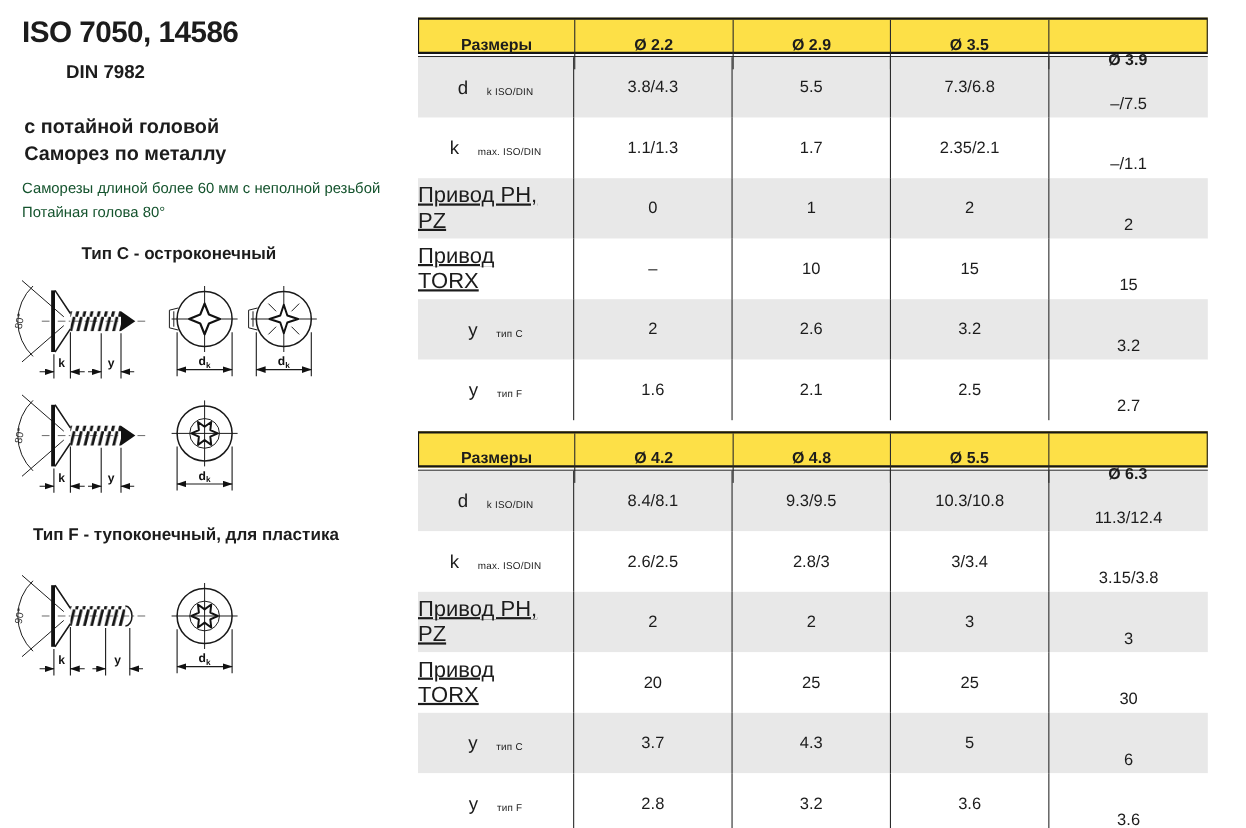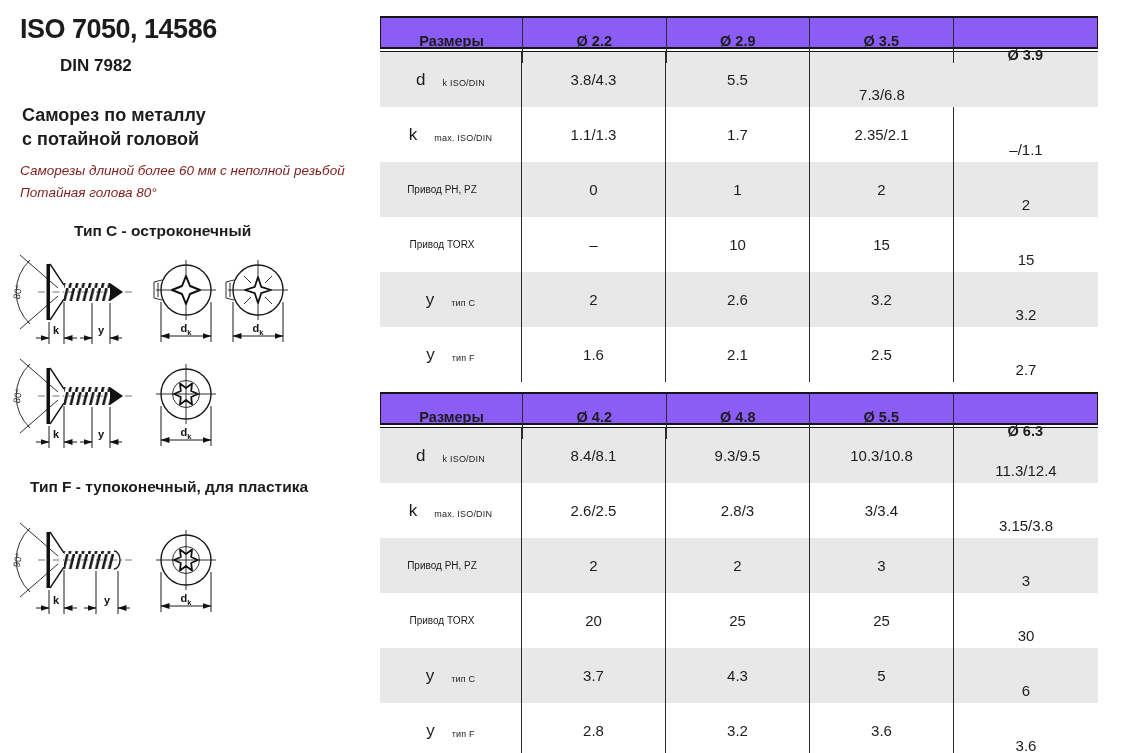--- a/index.html
+++ b/index.html
@@ -6,69 +6,69 @@
   body{
     width:1133px;height:753px;position:relative;overflow:hidden;
     background:#ffffff;color:#1c1c1c;
     font-family:"Liberation Sans","DejaVu Sans",sans-serif;
   }
   
   .left-panel{position:absolute;left:0;top:0;width:378px;height:740px;}
   .page-title{position:absolute;left:20px;top:14px;font-size:27px;font-weight:bold;letter-spacing:-0.5px;}
   .page-subtitle{position:absolute;left:20px;top:56px;font-size:17px;font-weight:bold;margin-left:40px;}
   .product-name{position:absolute;left:22px;top:104px;font-size:18px;font-weight:bold;line-height:1.32;}
-  .descr{position:absolute;left:20px;top:160px;font-size:13.5px;line-height:1.62;color:#7f1d1d;font-style:italic;}
+  .descr{position:absolute;left:20px;top:160px;font-size:13.5px;line-height:1.62;color:#14532d;}
   .type-heading{position:absolute;font-size:15.5px;font-weight:bold;}
   .type-c-heading{left:30px;top:222px;margin-left:44px;}
   .type-f-heading{left:30px;top:478px;}
   .drw{position:absolute;}
   .drw1{left:10px;top:252px;}
   .drw2{left:10px;top:356px;}
   .drw3{left:10px;top:518px;}
   svg .ln{stroke:#1a1a1a;stroke-width:1.4;fill:none;}
   svg .thin{stroke:#1a1a1a;stroke-width:0.9;fill:none;}
   svg .cl{stroke:#555;stroke-width:0.8;fill:none;stroke-dasharray:7 3 1.5 3;}
   svg .dim{stroke:#1a1a1a;stroke-width:1;fill:none;}
   svg .lbl{font-family:"Liberation Sans",sans-serif;font-size:11px;font-weight:bold;fill:#111;}
   svg .albl{font-family:"Liberation Sans",sans-serif;font-size:9.5px;fill:#333;}
   svg .sub{font-size:7.5px;}
   
   .dim-table{position:absolute;left:380px;width:718px;}
   .dim-table-1{top:16px;}
   .dim-table-2{top:392px;}
   .trow{display:grid;grid-template-columns:142px repeat(4,1fr);}
   .thead{
-    background:#8b5cf6;height:29px;
+    background:#fde047;height:29px;
     border-top:2px solid #161616;border-bottom:2px solid #161616;
     border-left:1px solid #161616;border-right:1px solid #161616;
   }
   .thead .tcell{font-weight:bold;font-size:14.5px;}
   .tbody{border-top:1px solid #161616;margin-top:2px;}
   .tbody .trow{height:55px;}
   .tbody .trow:nth-child(odd){background:#e8e8e8;}
   .tbody .trow:nth-child(even){background:#ffffff;}
   .tcell{
     display:flex;align-items:center;justify-content:center;
     border-right:1px solid #2b2b2b;
   }
   .trow .tcell:last-child{border-right:none;margin-top:29px;}
   .val{font-size:15px;}
   .lmain{font-size:17px;}
   .lsub{font-size:9px;margin:7px 0 0 17px;letter-spacing:0.2px;}
-  .lbl-word .lmain{font-size:10px;}
+  .lbl-word .lmain{font-size:20px;text-decoration:underline;}
 </style>
 </head>
 <body>
 
 <div class="left-panel">
   <div class="page-title">ISO 7050, 14586</div>
   <div class="page-subtitle">DIN 7982</div>
   <div class="product-name">
+    <div>с потайной головой</div>
     <div>Саморез по металлу</div>
-    <div>с потайной головой</div>
   </div>
   <div class="descr">
     <div>Саморезы длиной более 60 мм с неполной резьбой</div>
     <div>Потайная голова 80°</div>
   </div>
   <div class="type-heading type-c-heading">Тип C - остроконечный</div>
 
   <svg class="drw drw1" width="286" height="98" viewBox="0 0 286 98">
     <defs>
       <pattern id="thr1" width="6.5" height="18" patternUnits="userSpaceOnUse">
@@ -228,20 +228,21 @@
   </div>
   <div class="tbody">
     <div class="trow">
       <div class="tcell">
           <span class="lmain">d</span>
           <span class="lsub">k ISO/DIN</span>
         </div>
       <div class="tcell val">3.8/4.3</div>
       <div class="tcell val">5.5</div>
       <div class="tcell val">7.3/6.8</div>
+      <div class="tcell val">–/7.5</div>
     </div>
     <div class="trow">
       <div class="tcell">
           <span class="lmain">k</span>
           <span class="lsub">max. ISO/DIN</span>
         </div>
       <div class="tcell val">1.1/1.3</div>
       <div class="tcell val">1.7</div>
       <div class="tcell val">2.35/2.1</div>
       <div class="tcell val">–/1.1</div>

